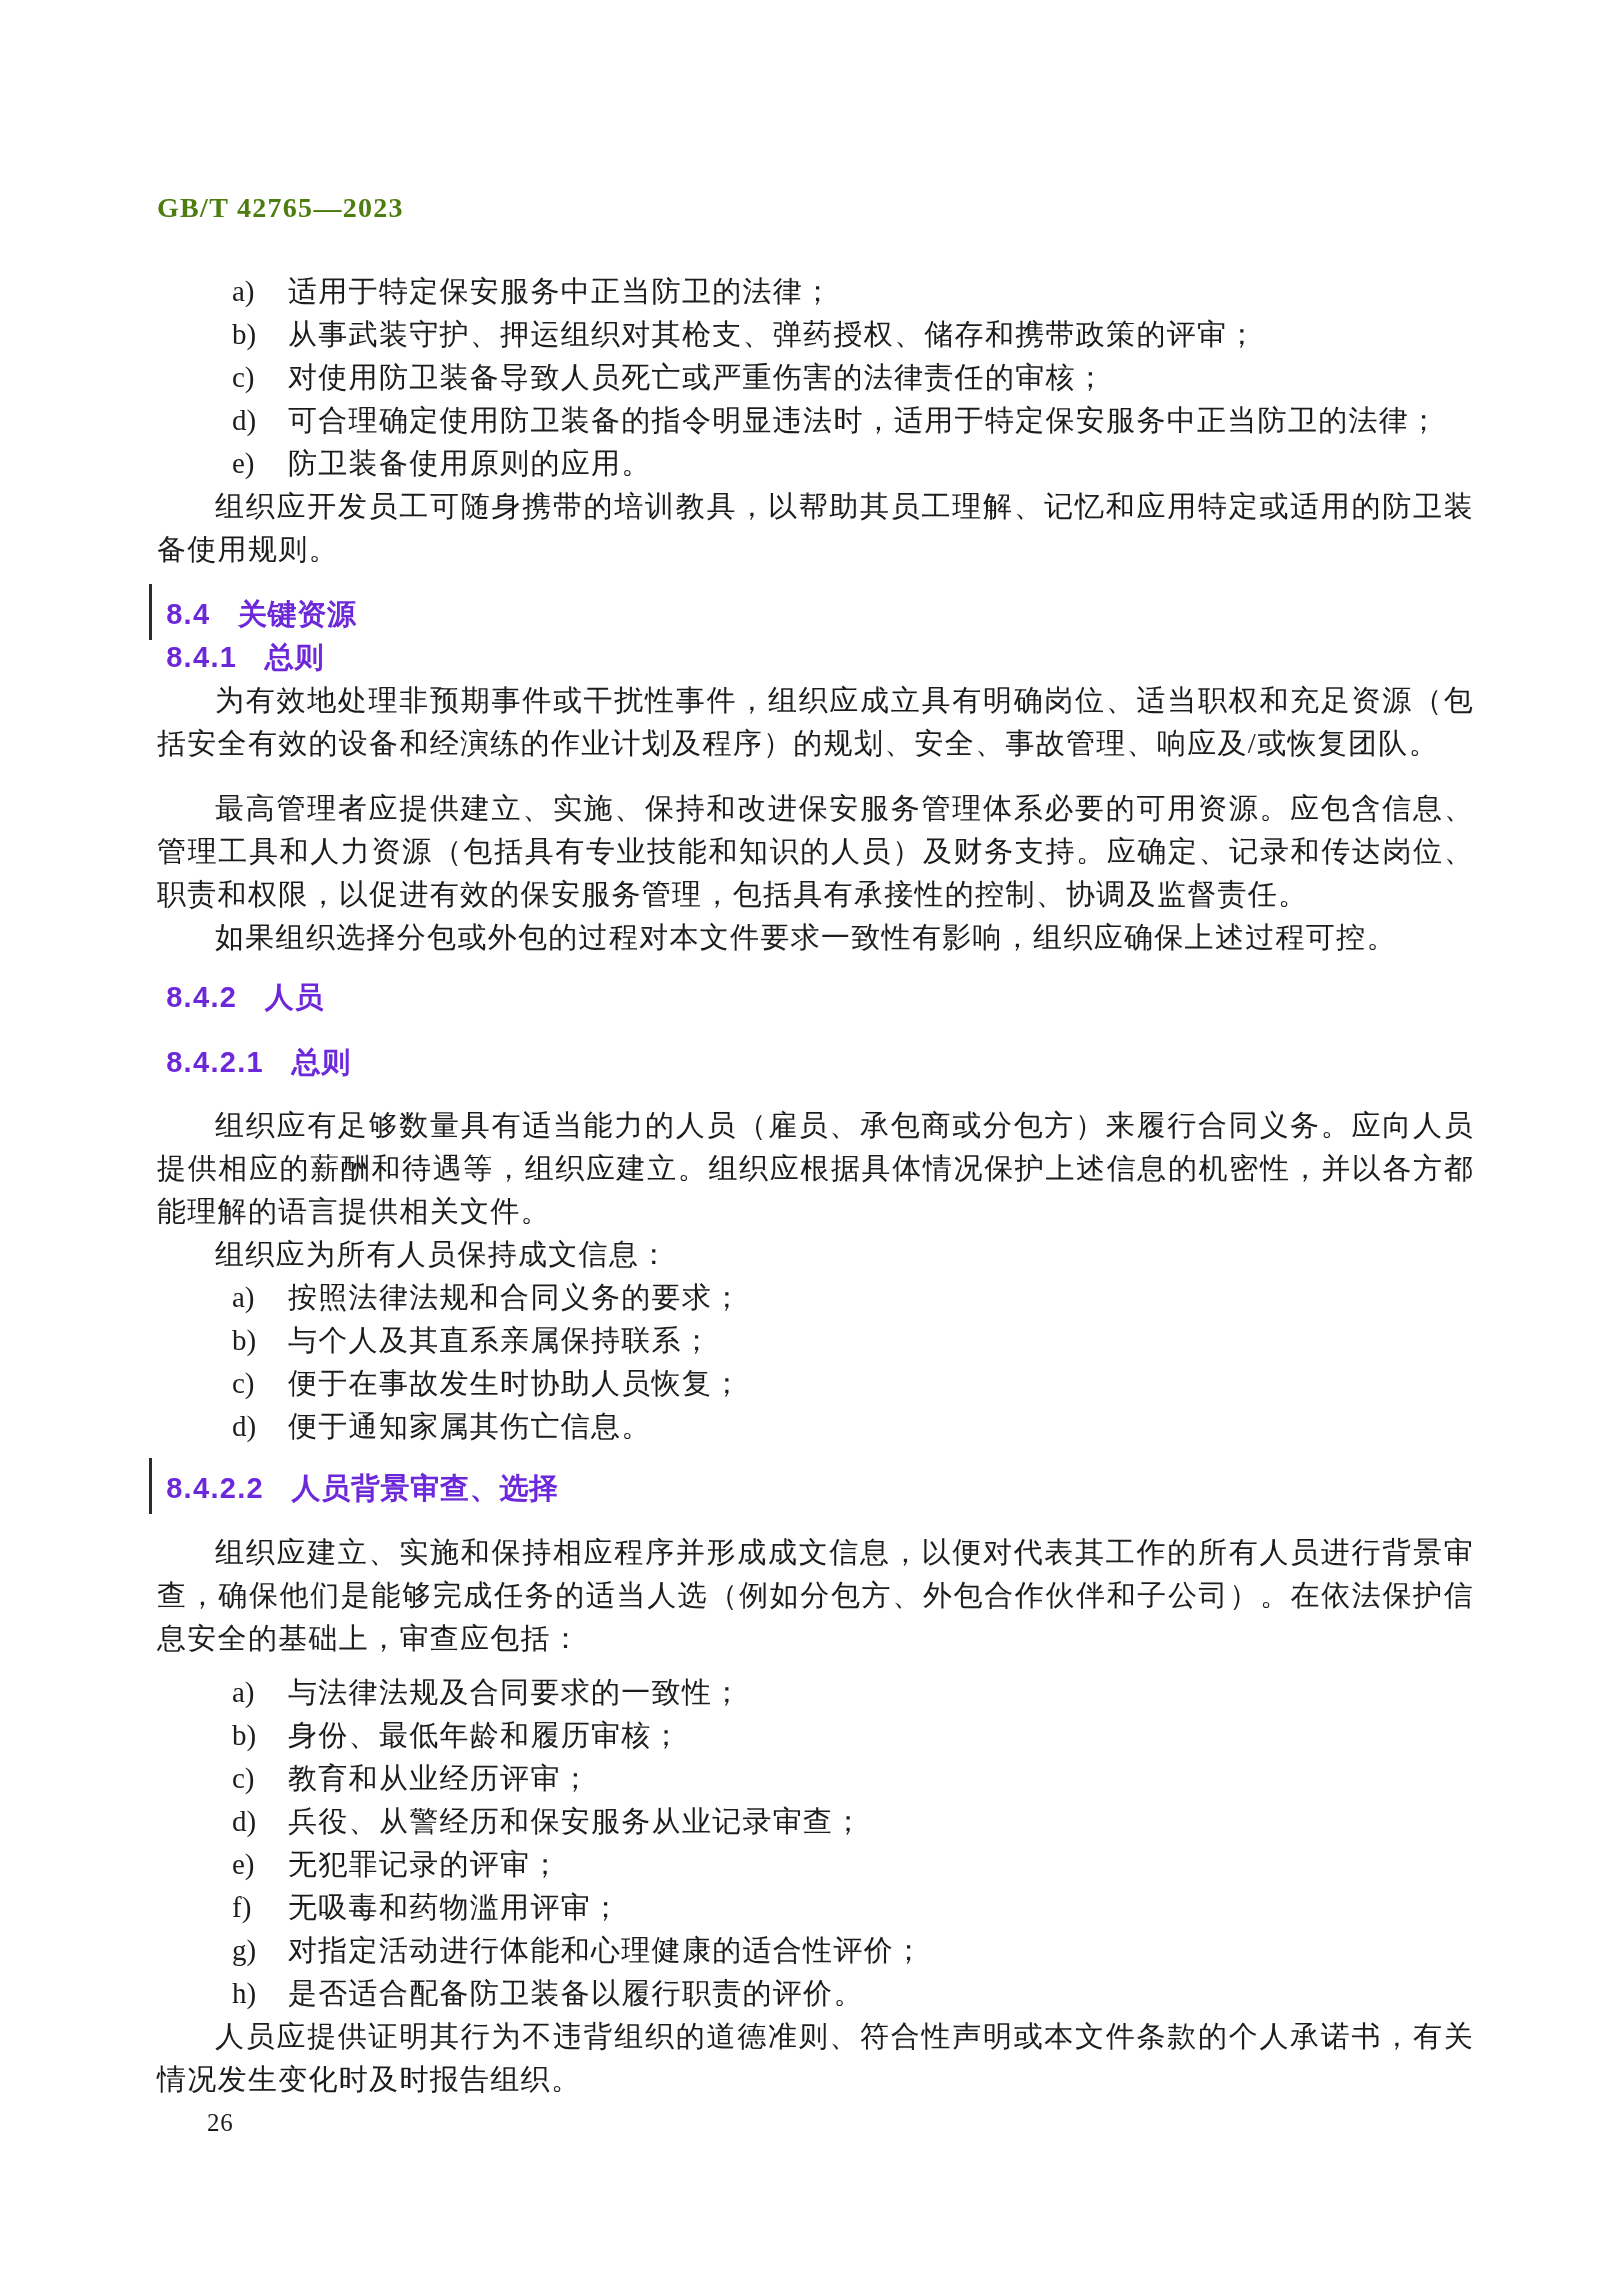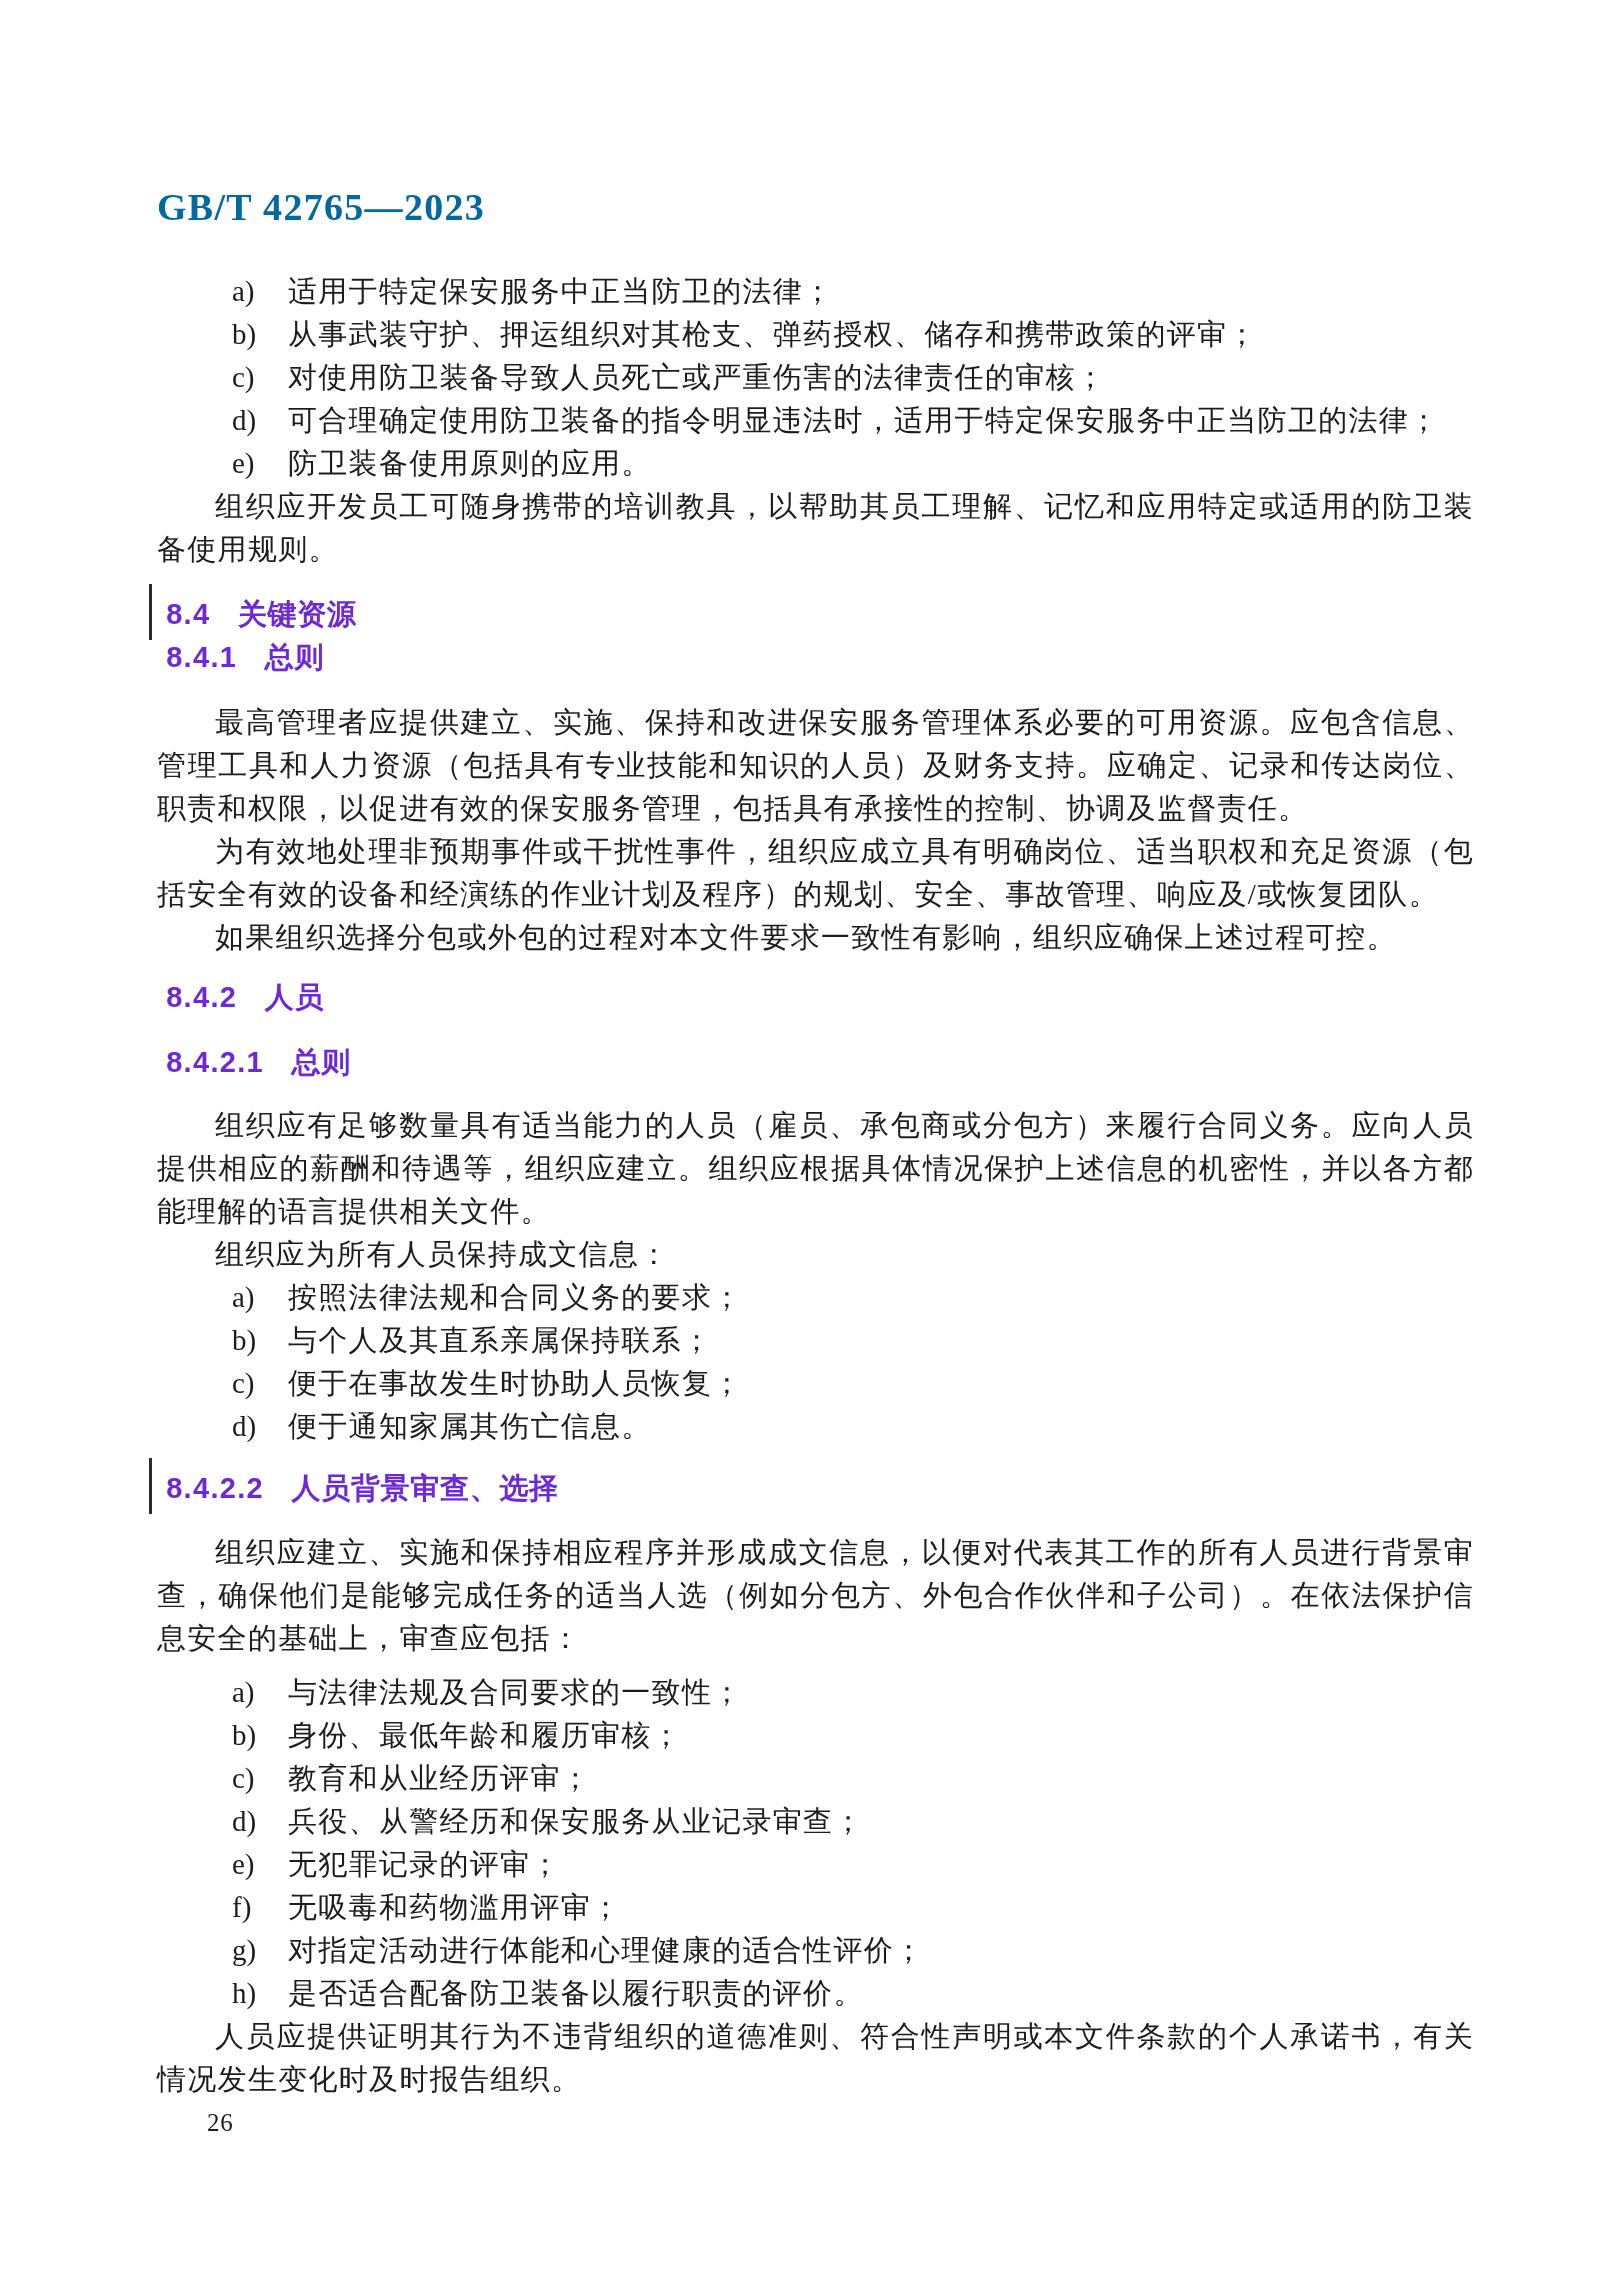--- a/index.html
+++ b/index.html
@@ -12,24 +12,24 @@
     overflow: hidden;
   }
   .page-inner {
     position: absolute;
     left: 157px; top: 191px;
     width: 1317px;
   }
   .doc-code {
     font-family: "Liberation Serif", "DejaVu Serif", serif;
     font-weight: 700;
-    font-size: 38px;
+    font-size: 28px;
     line-height: 33px;
     letter-spacing: 1.3px;
-    color: #0369a1;
+    color: #4d7c0f;
   }
   .body-text {
     font-size: 29px;
     line-height: 43px;
     letter-spacing: 1.3px;
     text-align: justify;
     text-justify: inter-character;
   }
   p.para { text-indent: 58px; }
   ol.clause-list { list-style: none; }
@@ -99,22 +99,22 @@
   <p class="para body-text">组织应开发员工可随身携带的培训教具，以帮助其员工理解、记忆和应用特定或适用的防卫装备使用规则。</p>
 
   <h2 class="heading mt-h84">
     <span class="changebar"></span><span class="num">8.4</span><span>关键资源</span>
   </h2>
 
   <h3 class="heading mt-h841">
     <span class="num">8.4.1</span><span>总则</span>
   </h3>
 
+  <p class="para body-text">为有效地处理非预期事件或干扰性事件，组织应成立具有明确岗位、适当职权和充足资源（包括安全有效的设备和经演练的作业计划及程序）的规划、安全、事故管理、响应及/或恢复团队。</p>
   <p class="para body-text mt-para2">最高管理者应提供建立、实施、保持和改进保安服务管理体系必要的可用资源。应包含信息、管理工具和人力资源（包括具有专业技能和知识的人员）及财务支持。应确定、记录和传达岗位、职责和权限，以促进有效的保安服务管理，包括具有承接性的控制、协调及监督责任。</p>
-  <p class="para body-text">为有效地处理非预期事件或干扰性事件，组织应成立具有明确岗位、适当职权和充足资源（包括安全有效的设备和经演练的作业计划及程序）的规划、安全、事故管理、响应及/或恢复团队。</p>
   <p class="para body-text">如果组织选择分包或外包的过程对本文件要求一致性有影响，组织应确保上述过程可控。</p>
 
   <h3 class="heading mt-h842">
     <span class="num">8.4.2</span><span>人员</span>
   </h3>
 
   <h4 class="heading mt-h8421">
     <span class="num">8.4.2.1</span><span>总则</span>
   </h4>
 

